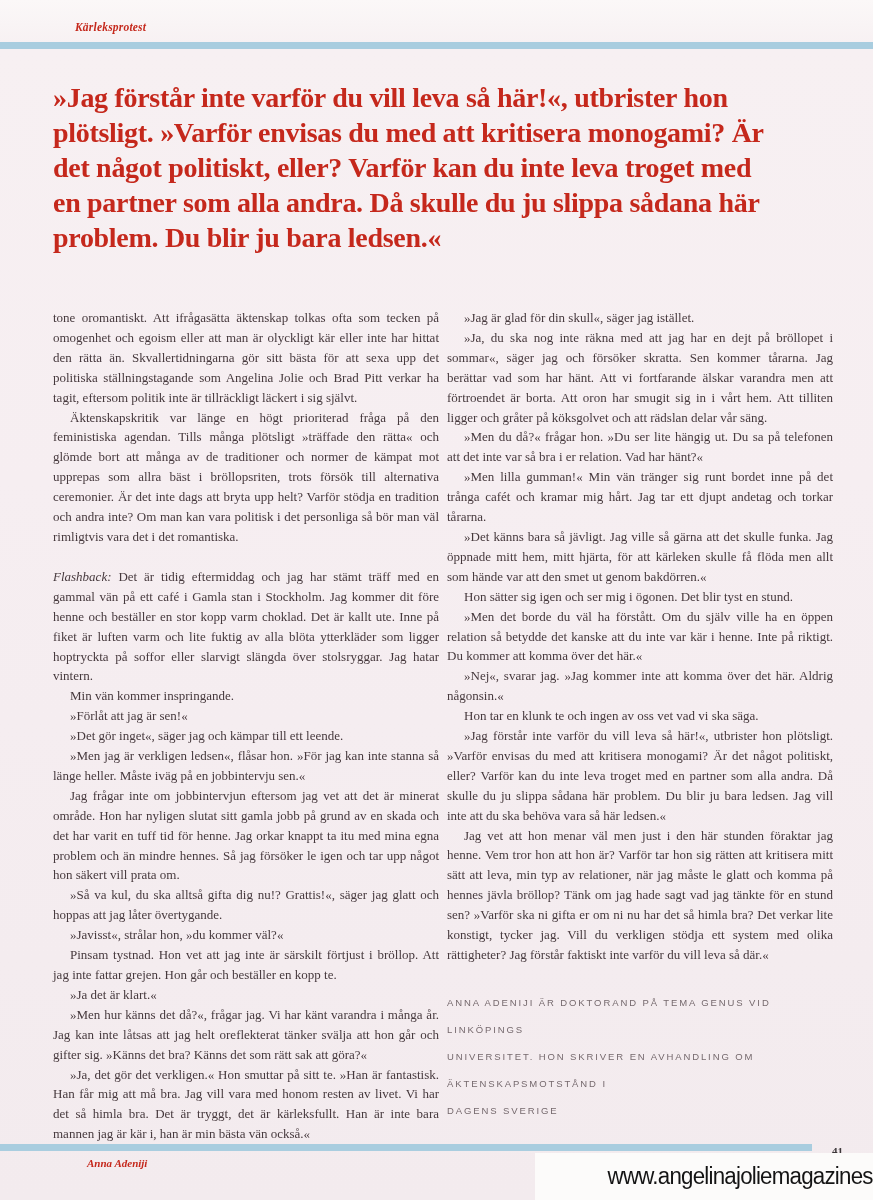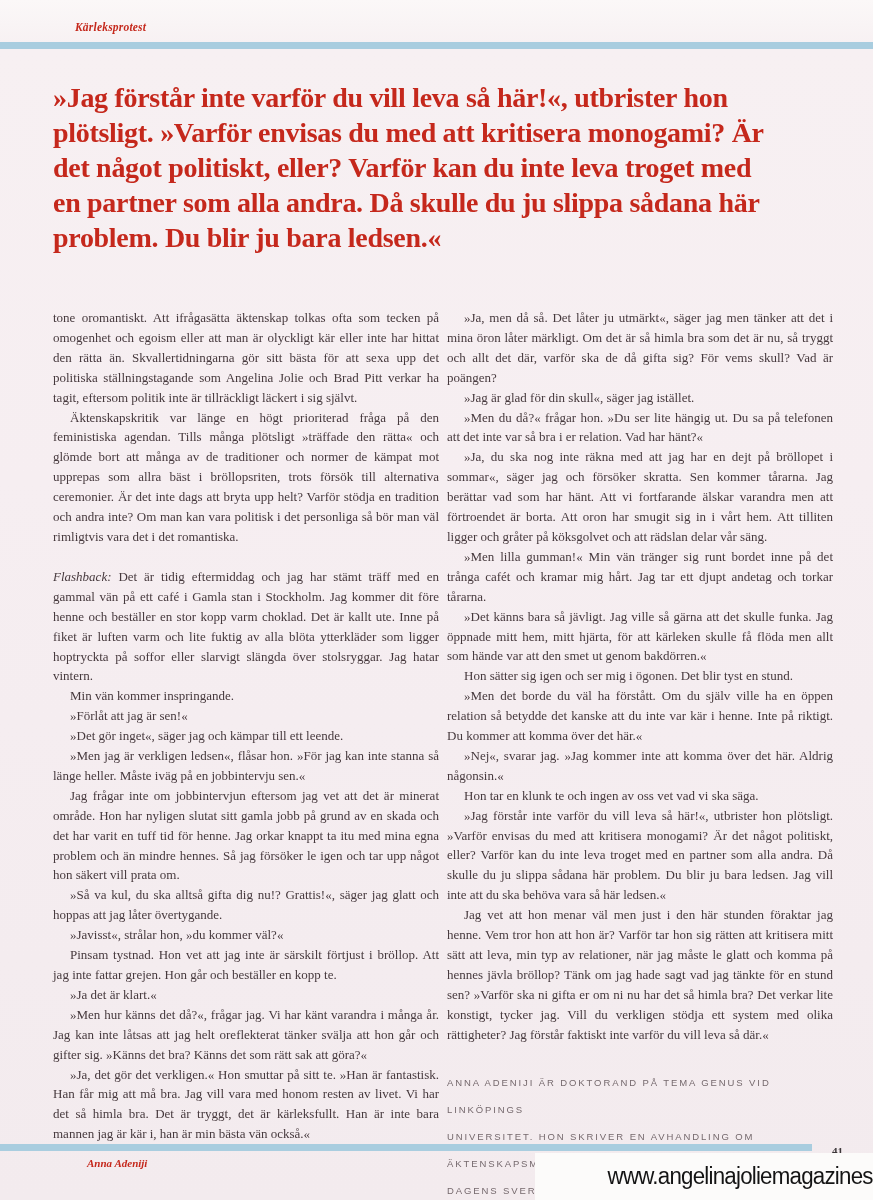--- a/index.html
+++ b/index.html
@@ -105,24 +105,23 @@
         <p class="indent">Jag frågar inte om jobbintervjun eftersom jag vet att det är minerat område. Hon har nyligen slutat sitt gamla jobb på grund av en skada och det har varit en tuff tid för henne. Jag orkar knappt ta itu med mina egna problem och än mindre hennes. Så jag försöker le igen och tar upp något hon säkert vill prata om.</p>
         <p class="indent">»Så va kul, du ska alltså gifta dig nu!? Grattis!«, säger jag glatt och hoppas att jag låter övertygande.</p>
         <p class="indent">»Javisst«, strålar hon, »du kommer väl?«</p>
         <p class="indent">Pinsam tystnad. Hon vet att jag inte är särskilt förtjust i bröllop. Att jag inte fattar grejen. Hon går och beställer en kopp te.</p>
         <p class="indent">»Ja det är klart.«</p>
         <p class="indent">»Men hur känns det då?«, frågar jag. Vi har känt varandra i många år. Jag kan inte låtsas att jag helt oreflekterat tänker svälja att hon går och gifter sig. »Känns det bra? Känns det som rätt sak att göra?«</p>
         <p class="indent">»Ja, det gör det verkligen.« Hon smuttar på sitt te. »Han är fantastisk. Han får mig att må bra. Jag vill vara med honom resten av livet. Vi har det så himla bra. Det är tryggt, det är kärleksfullt. Han är inte bara mannen jag är kär i, han är min bästa vän också.«</p>
       </div>
     <div class="col">
       <div>
-          <p class="indent">»Ja, men då så. Det låter ju utmärkt«, säger jag men tänker att det i mina öron låter märkligt. Om det är så himla bra som det är nu, så tryggt och allt det där, varför ska de då gifta sig? För vems skull? Vad är poängen?</p>
           <p class="indent">»Jag är glad för din skull«, säger jag istället.</p>
+          <p class="indent">»Ja, du ska nog inte räkna med att jag har en dejt på bröllopet i sommar«, säger jag och försöker skratta. Sen kommer tårarna. Jag berättar vad som har hänt. Att vi fortfarande älskar varandra men att förtroendet är borta. Att oron har smugit sig in i vårt hem. Att tilliten ligger och gråter på köksgolvet och att rädslan delar vår säng.</p>
           <p class="indent">»Men du då?« frågar hon. »Du ser lite hängig ut. Du sa på telefonen att det inte var så bra i er relation. Vad har hänt?«</p>
-          <p class="indent">»Ja, du ska nog inte räkna med att jag har en dejt på bröllopet i sommar«, säger jag och försöker skratta. Sen kommer tårarna. Jag berättar vad som har hänt. Att vi fortfarande älskar varandra men att förtroendet är borta. Att oron har smugit sig in i vårt hem. Att tilliten ligger och gråter på köksgolvet och att rädslan delar vår säng.</p>
           <p class="indent">»Men lilla gumman!« Min vän tränger sig runt bordet inne på det trånga cafét och kramar mig hårt. Jag tar ett djupt andetag och torkar tårarna.</p>
           <p class="indent">»Det känns bara så jävligt. Jag ville så gärna att det skulle funka. Jag öppnade mitt hem, mitt hjärta, för att kärleken skulle få flöda men allt som hände var att den smet ut genom bakdörren.«</p>
           <p class="indent">Hon sätter sig igen och ser mig i ögonen. Det blir tyst en stund.</p>
           <p class="indent">»Men det borde du väl ha förstått. Om du själv ville ha en öppen relation så betydde det kanske att du inte var kär i henne. Inte på riktigt. Du kommer att komma över det här.«</p>
           <p class="indent">»Nej«, svarar jag. »Jag kommer inte att komma över det här. Aldrig någonsin.«</p>
           <p class="indent">Hon tar en klunk te och ingen av oss vet vad vi ska säga.</p>
           <p class="indent">»Jag förstår inte varför du vill leva så här!«, utbrister hon plötsligt. »Varför envisas du med att kritisera monogami? Är det något politiskt, eller? Varför kan du inte leva troget med en partner som alla andra. Då skulle du ju slippa sådana här problem. Du blir ju bara ledsen. Jag vill inte att du ska behöva vara så här ledsen.«</p>
           <p class="indent">Jag vet att hon menar väl men just i den här stunden föraktar jag henne. Vem tror hon att hon är? Varför tar hon sig rätten att kritisera mitt sätt att leva, min typ av relationer, när jag måste le glatt och komma på hennes jävla bröllop? Tänk om jag hade sagt vad jag tänkte för en stund sen? »Varför ska ni gifta er om ni nu har det så himla bra? Det verkar lite konstigt, tycker jag. Vill du verkligen stödja ett system med olika rättigheter? Jag förstår faktiskt inte varför du vill leva så där.«</p>
         </div>
       <div class="credits">

